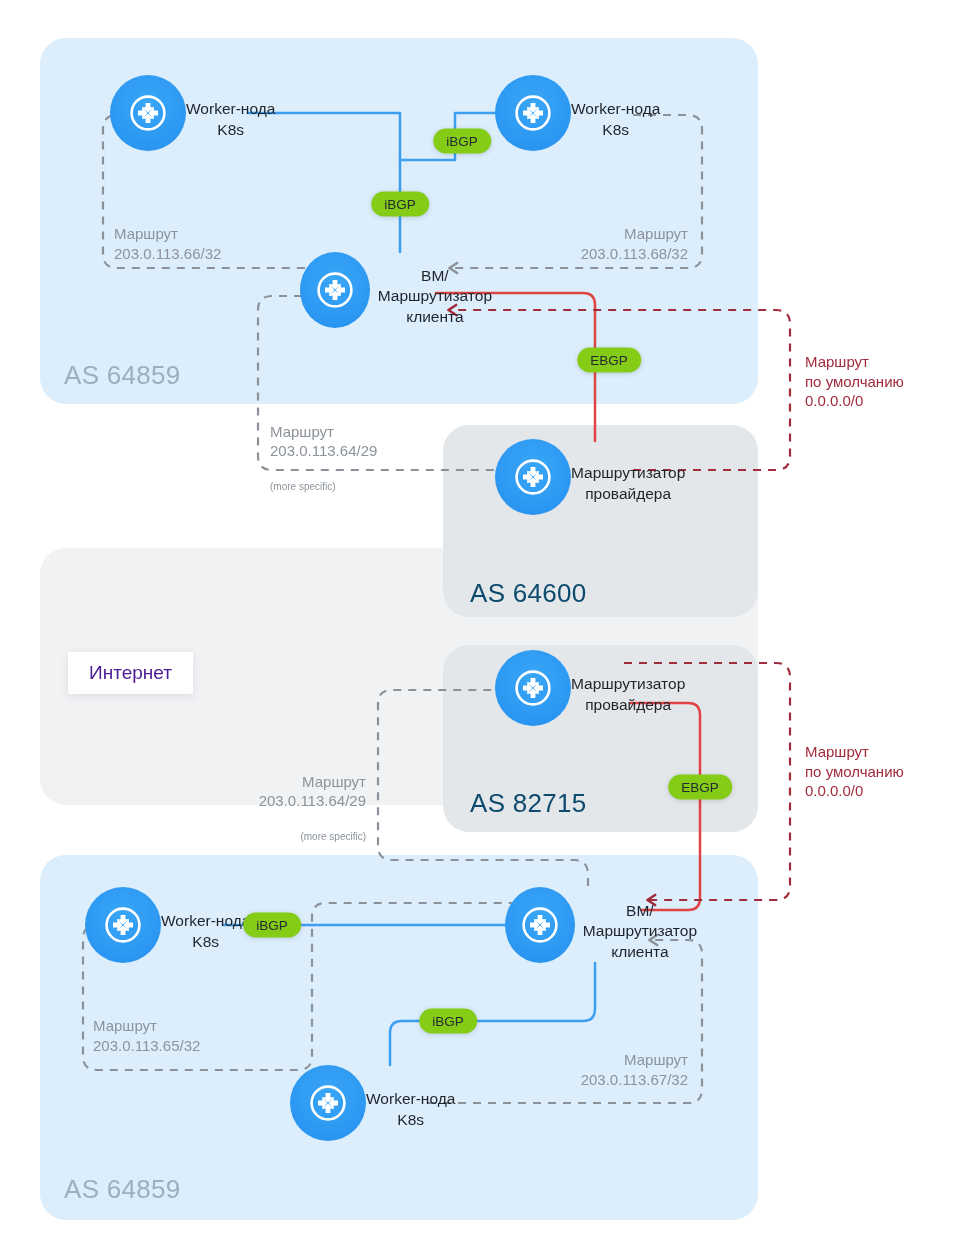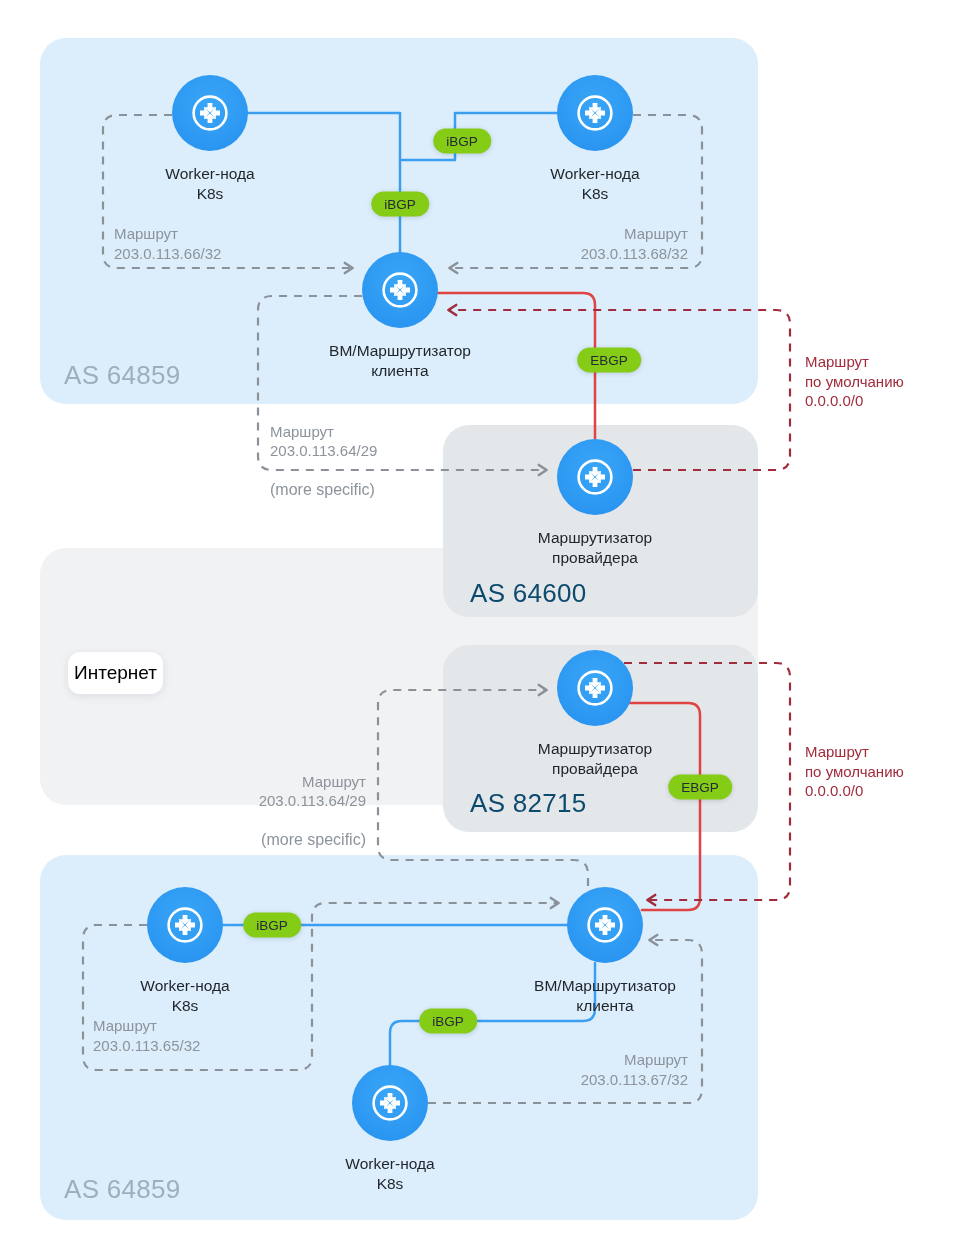--- a/index.html
+++ b/index.html
@@ -10,42 +10,42 @@
 
   .region { position:absolute; border-radius:26px; }
   .region-blue { background:#dceefb; }
   .region-gray { background:#e4e7ea; }
   .region-light { background:#f1f2f4; }
 
   .region-label { position:absolute; font-size:26px; font-weight:400; letter-spacing:.3px; }
   .label-blue { color:#9cafbf; }
   .label-gray { color:#0c4a6e; }
 
-  .internet-chip { position:absolute; background:#ffffff; border-radius:12px; padding:10px 6px;
-                   font-size:19px; color:#000000; box-shadow:0 2px 8px rgba(30,40,60,.10); }
+  .internet-chip { position:absolute; background:#ffffff; border-radius:0; padding:10px 21px;
+                   font-size:19px; color:#4c1d95; box-shadow:0 2px 8px rgba(30,40,60,.10); }
 
   svg.wires { position:absolute; left:0; top:0; }
   .wire-blue  { stroke:#3b9ef0; stroke-width:2.5; fill:none; stroke-linejoin:round; stroke-linecap:round; }
   .wire-red   { stroke:#e04343; stroke-width:2.5; fill:none; stroke-linejoin:round; stroke-linecap:round; }
   .wire-gdash { stroke:#8b9199; stroke-width:2.2; fill:none; stroke-dasharray:8 7; stroke-linejoin:round; }
   .wire-rdash { stroke:#a12c3c; stroke-width:2.2; fill:none; stroke-dasharray:8 7; stroke-linejoin:round; }
 
-  .node { position:absolute; display:flex; flex-direction:column; align-items:center; transform:translateX(-50%); width:200px; }
+  .node { position:absolute; display:flex; align-items:center; transform:translateX(-50%); width:200px; }
   .router { width:76px; height:76px; border-radius:50%;
             background:radial-gradient(circle at 50% 38%, #3aa6f7, #2490ef);
             display:flex; align-items:center; justify-content:center; }
   .node-label { margin-top:13px; font-size:15.5px; font-weight:500; color:#1f242b;
                 text-align:center; line-height:1.3; white-space:pre-line; }
 
   .pill { position:absolute; transform:translate(-50%,-50%); background:#84cc16; border-radius:14px;
           padding:5px 13px; font-size:13.5px; font-weight:500; color:#262b33;
           box-shadow:0 1px 5px rgba(30,40,60,.18); white-space:nowrap; }
 
   .route-label { position:absolute; font-size:15px; color:#8c939b; line-height:1.3; white-space:pre-line; }
-  .route-label .note { font-size:16px; }
+  .route-label .note { font-size:10px; }
   .route-dark { color:#a12c3c; }
   .align-right { text-align:right; }
 </style>
 </head>
 <body>
 
 <div class="stage">
 
   <div class="region region-blue" style="left:40px; top:38px; width:718px; height:366px;"></div>
   <div class="region region-light" style="left:40px; top:548px; width:718px; height:257px;"></div>

